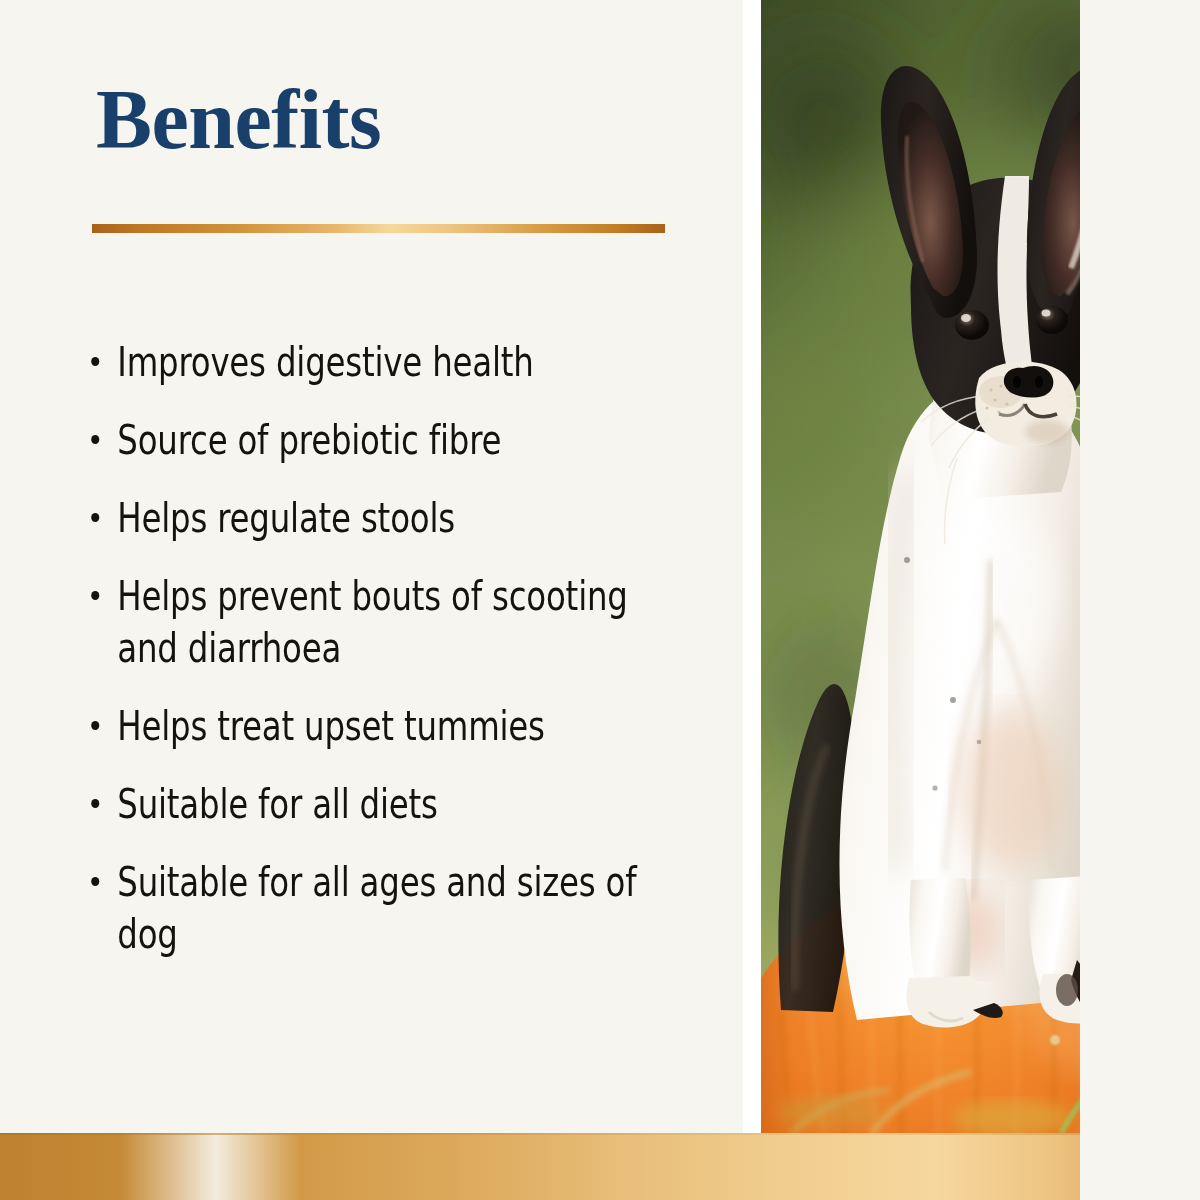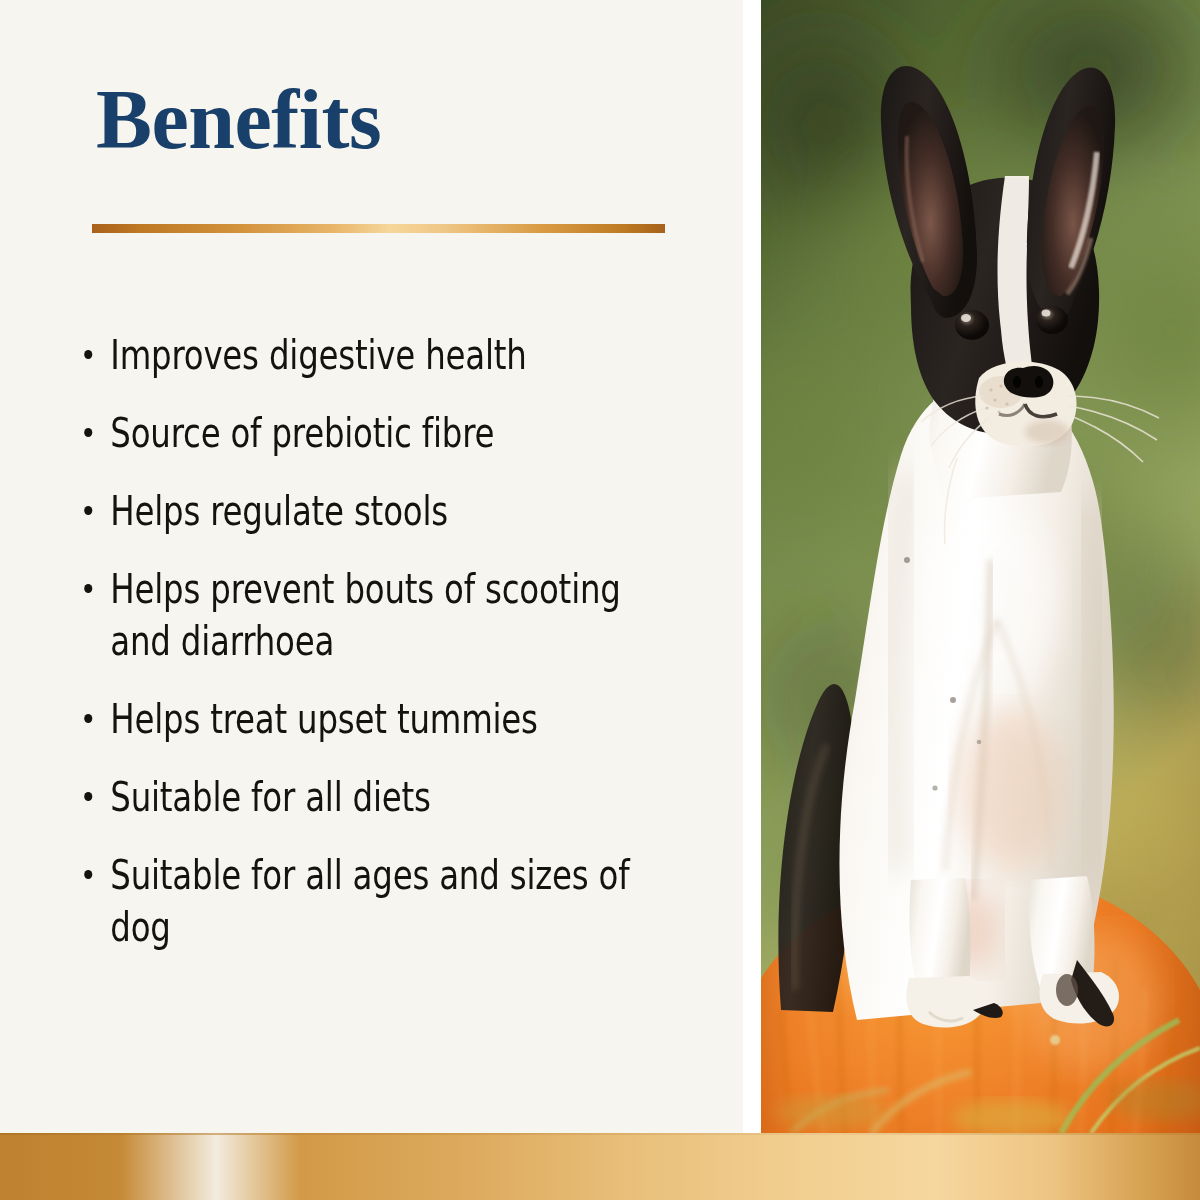--- a/index.html
+++ b/index.html
@@ -9,21 +9,21 @@
     height: 1200px;
     overflow: hidden;
   }
   body {
     font-family: "Liberation Sans", sans-serif;
     background: #F7F5EF;
   }
 
   #poster {
     position: relative;
-    width: 1200px;
+    width: 1080px;
     height: 1200px;
     background: #d946ef;
     overflow: hidden;
   }
 
   
   #left-panel {
     position: absolute;
     left: 0; top: 0;
     width: 743px;
@@ -61,21 +61,21 @@
        #D99C45 78%,
        #C07C24 92%,
        #A8611A 100%);
   }
 
   #benefits-list {
     position: absolute;
     left: 72px;
     top: 324px;
     width: 650px;
-    margin: 5px;
+    margin: 12px;
     padding: 0;
     list-style: none;
   }
 
   .benefit-item {
     position: relative;
     padding-left: 37px;
     margin-bottom: 26px;
     color: #15130F;
     font-family: "Liberation Sans Narrow", "DejaVu Sans Condensed", "Liberation Sans", sans-serif;

